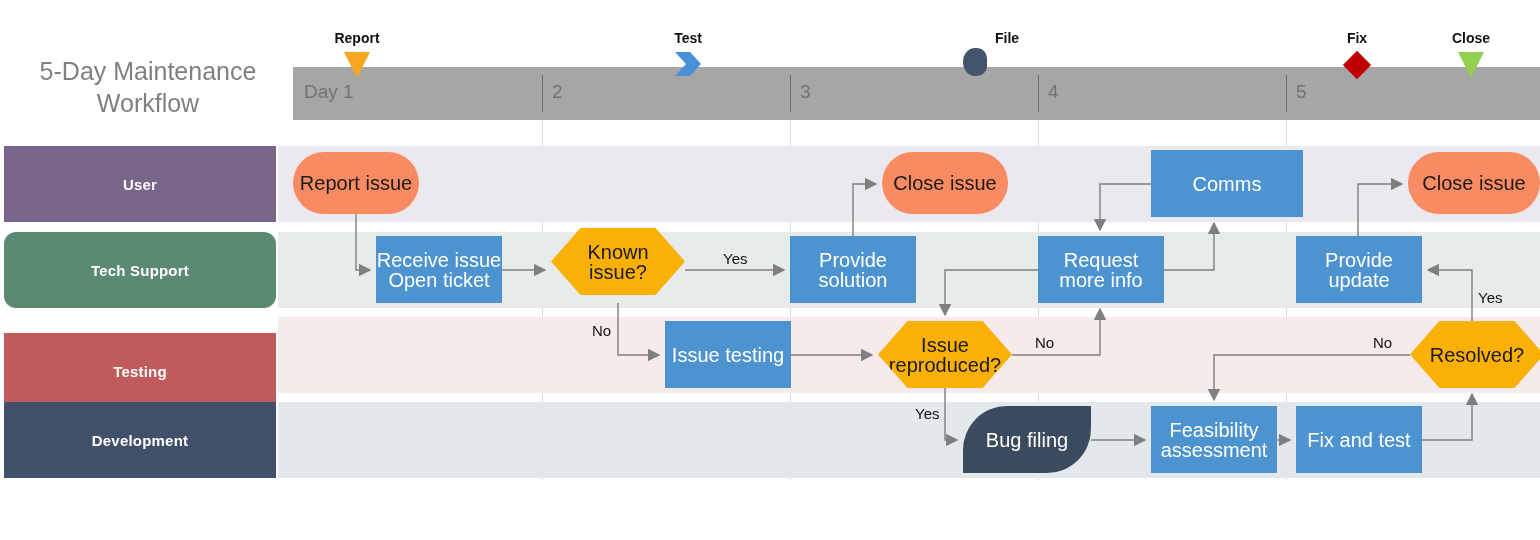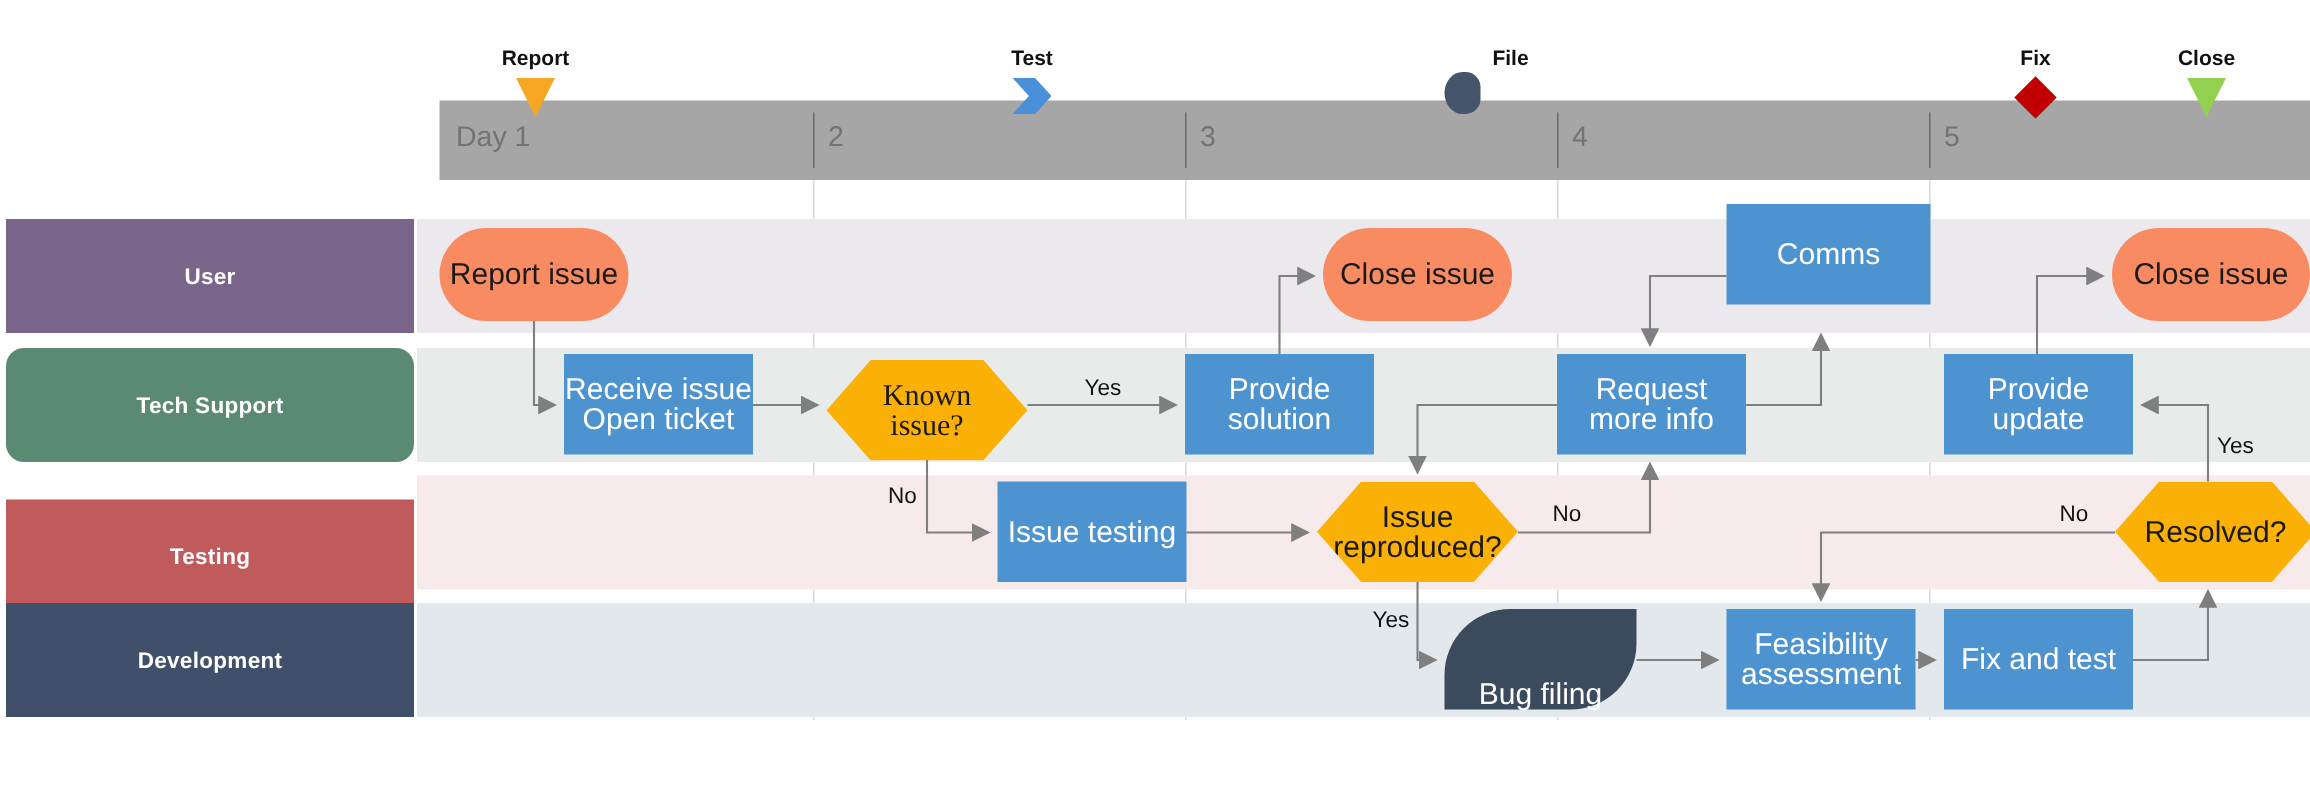--- a/index.html
+++ b/index.html
@@ -118,38 +118,39 @@
     text-align: center;
     font-size: 20px;
     line-height: 20px;
     z-index: 6;
   }
   .n-blue   { background: #4d93d0; color: #ffffff; }
   .n-salmon { background: #f98b63; color: #1a1a1a; border-radius: 40px; }
   .n-orange { background: #fbb005; color: #1a1a1a;
               clip-path: polygon(22% 0%, 78% 0%, 100% 50%, 78% 100%, 22% 100%, 0% 50%); }
   .n-navy   { background: #3c4a5e; color: #ffffff;
-              border-radius: 44px 0 44px 0; align-items: flex-end; }
+              border-radius: 44px 0 44px 0; }
 
   
   #wires { position: absolute; left: 0; top: 0; width: 1540px; height: 540px; z-index: 4; }
 
   .elabel {
     position: absolute;
     font-size: 15px;
     color: #111111;
     z-index: 7;
     white-space: nowrap;
   }
 </style>
 </head>
 <body>
 
 <div id="stage">
 
+  <div id="title">5-Day Maintenance Workflow</div>
 
   <div id="timeline-bar"></div>
   <div id="timeline-days">
       <div class="day-label" style="left: 304px; top: 81px;">Day 1</div>
       <div class="day-label" style="left: 552px; top: 81px;">2</div>
       <div class="day-label" style="left: 800px; top: 81px;">3</div>
       <div class="day-label" style="left: 1048px; top: 81px;">4</div>
       <div class="day-label" style="left: 1296px; top: 81px;">5</div>
     </div>
   <div id="timeline-dividers">
@@ -252,31 +253,31 @@
     </g>
   </svg>
 
   <div id="nodes">
       <div class="node n-salmon" style="left: 293px; top: 152px; width: 126px; height: 62px;">
         <span style="white-space: pre-line;">Report issue</span>
       </div>
       <div class="node n-salmon" style="left: 882px; top: 152px; width: 126px; height: 62px;">
         <span style="white-space: pre-line;">Close issue</span>
       </div>
-      <div class="node n-blue" style="left: 1151px; top: 136px; width: 136px; height: 67px;">
+      <div class="node n-blue" style="left: 1151px; top: 150px; width: 152px; height: 67px;">
         <span style="white-space: pre-line;">Comms</span>
       </div>
       <div class="node n-salmon" style="left: 1408px; top: 152px; width: 132px; height: 62px;">
         <span style="white-space: pre-line;">Close issue</span>
       </div>
       <div class="node n-blue" style="left: 376px; top: 236px; width: 126px; height: 67px;">
         <span style="white-space: pre-line;">Receive issue
 Open ticket</span>
       </div>
-      <div class="node n-orange" style="left: 551px; top: 240px; width: 134px; height: 67px; font-family: Liberation Serif, serif;">
+      <div class="node n-orange" style="left: 551px; top: 228px; width: 134px; height: 67px;">
         <span style="white-space: pre-line;">Known
 issue?</span>
       </div>
       <div class="node n-blue" style="left: 790px; top: 236px; width: 126px; height: 67px;">
         <span style="white-space: pre-line;">Provide
 solution</span>
       </div>
       <div class="node n-blue" style="left: 1038px; top: 236px; width: 126px; height: 67px;">
         <span style="white-space: pre-line;">Request
 more info</span>

